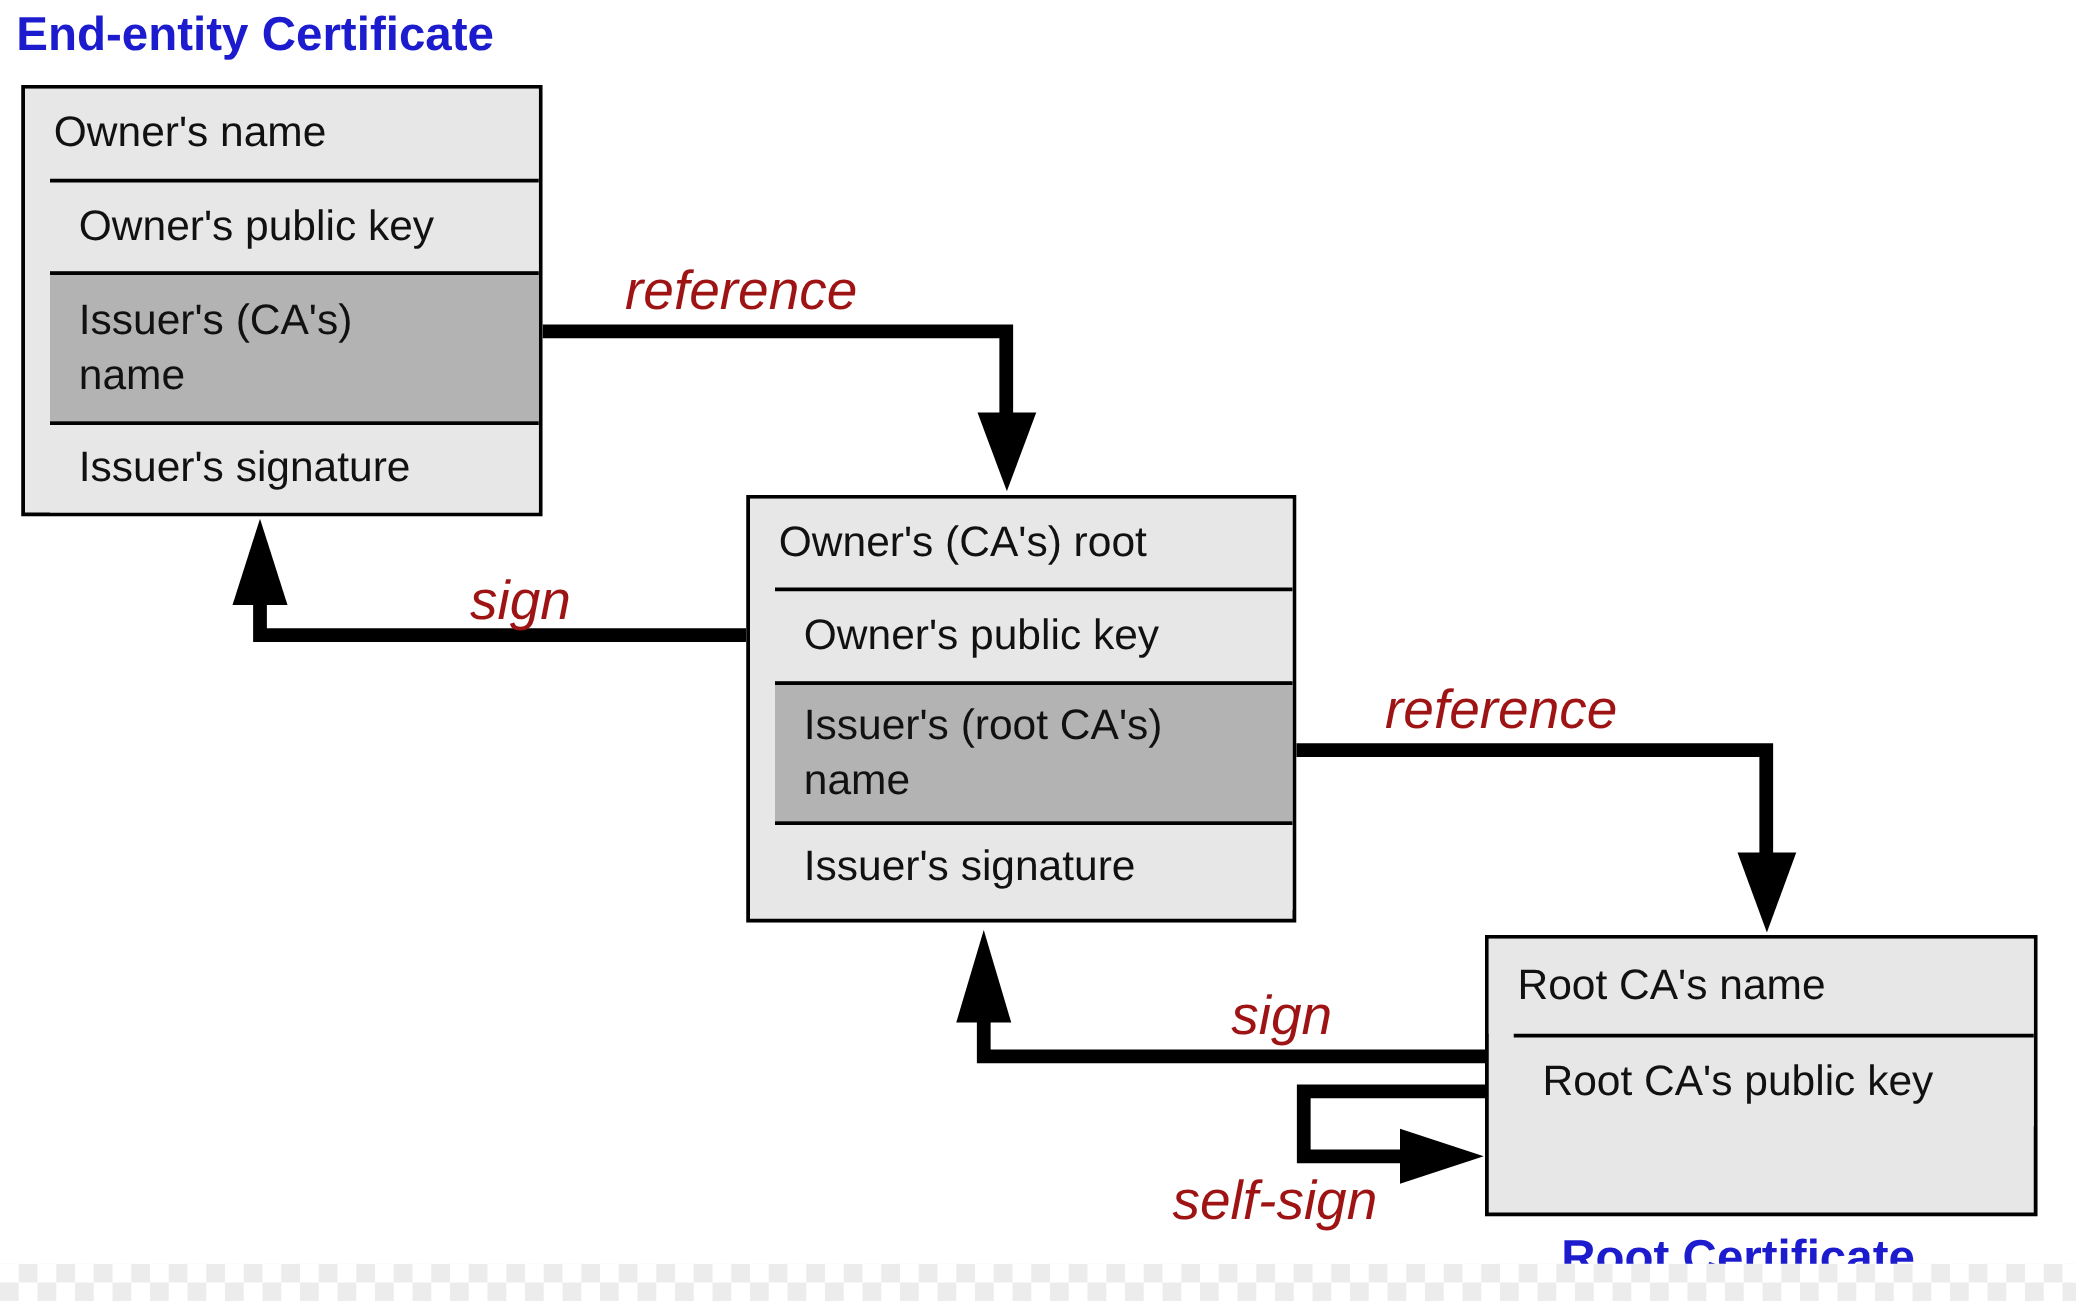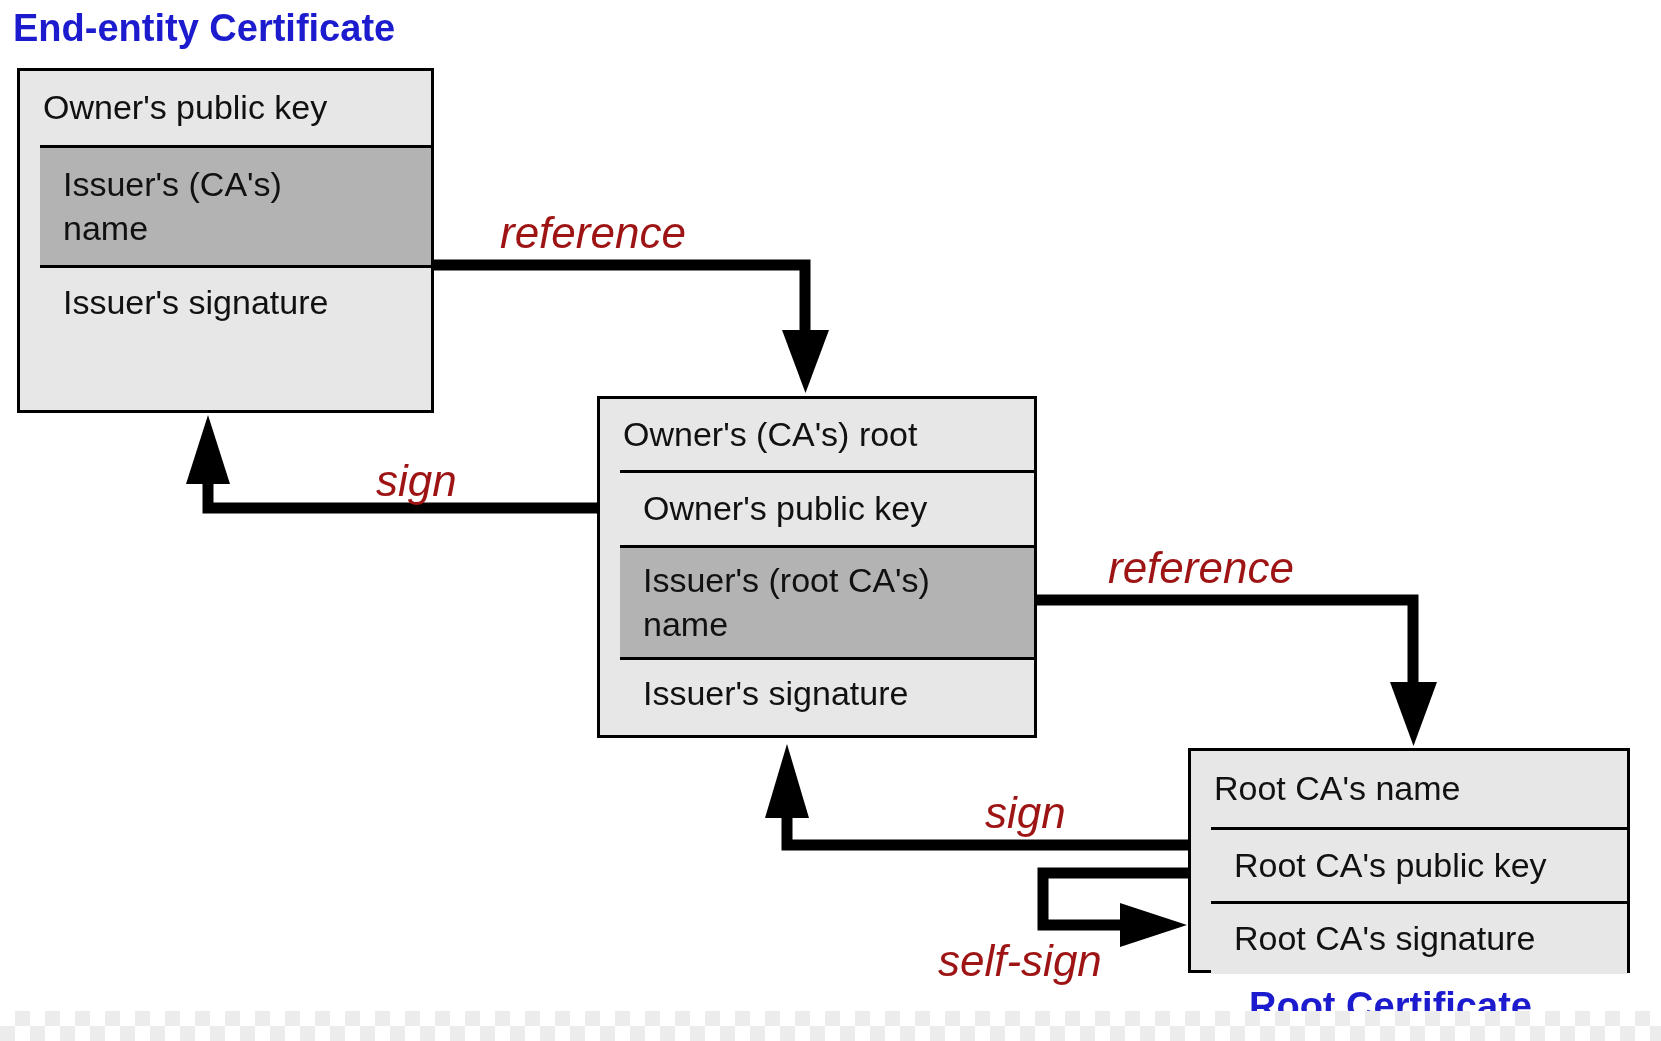--- a/index.html
+++ b/index.html
@@ -90,38 +90,38 @@
     <g stroke="#000000" fill="none" stroke-width="11">
       <path d="M1188,873 L1043,873 L1043,925 L1121,925"></path>
       <polygon points="1120,903 1120,947 1187,925" fill="#000000" stroke="none"></polygon>
     </g>
   </svg>
 
   <div class="cert-title" style="left:13px;top:8px;">End-entity Certificate</div>
   <div class="cert-title" style="left:1249px;top:986px;">Root Certificate</div>
 
   <div class="cert-box" style="left:17px;top:68px;width:417px;height:345px;">
+    <div class="cert-row" style="height:72px;">Owner's name</div>
     <div class="cert-row" style="height:74px;">Owner's public key</div>
     <div class="cert-row highlight" style="height:120px;">Issuer's (CA's)
 name</div>
     <div class="cert-row" style="height:73px;">Issuer's signature</div>
   </div>
 
   <div class="cert-box" style="left:597px;top:396px;width:440px;height:342px;">
     <div class="cert-row" style="height:71px;">Owner's (CA's) root</div>
     <div class="cert-row" style="height:75px;">Owner's public key</div>
     <div class="cert-row highlight" style="height:112px;">Issuer's (root CA's)
 name</div>
     <div class="cert-row" style="height:71px;">Issuer's signature</div>
   </div>
 
   <div class="cert-box" style="left:1188px;top:748px;width:442px;height:225px;">
     <div class="cert-row" style="height:76px;">Root CA's name</div>
     <div class="cert-row" style="height:74px;">Root CA's public key</div>
-    <div class="cert-row" style="height:73px;">Root CA's signature</div>
   </div>
 
   <div class="edge-label" style="left:500px;top:210px;">reference</div>
   <div class="edge-label" style="left:376px;top:458px;">sign</div>
   <div class="edge-label" style="left:1108px;top:545px;">reference</div>
   <div class="edge-label" style="left:985px;top:790px;">sign</div>
   <div class="edge-label" style="left:938px;top:938px;">self-sign</div>
 
   <div class="checker-strip"></div>
 

